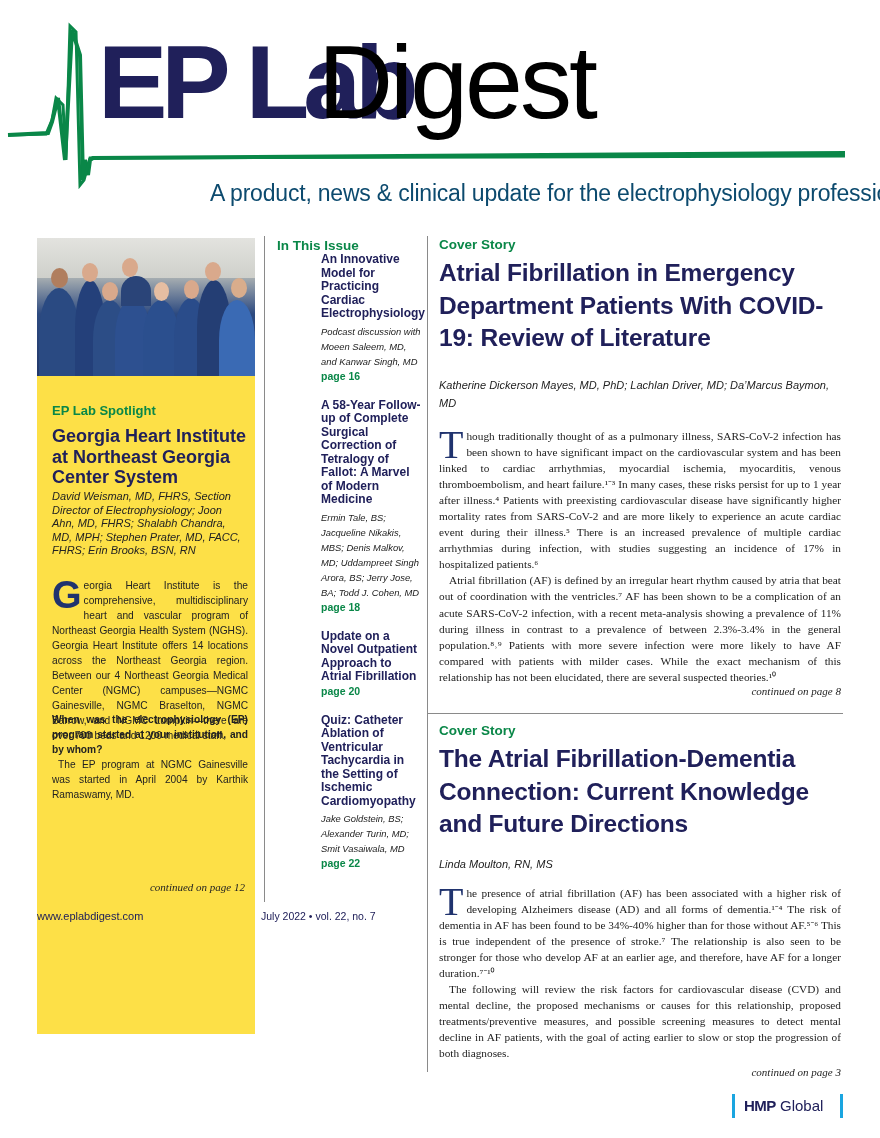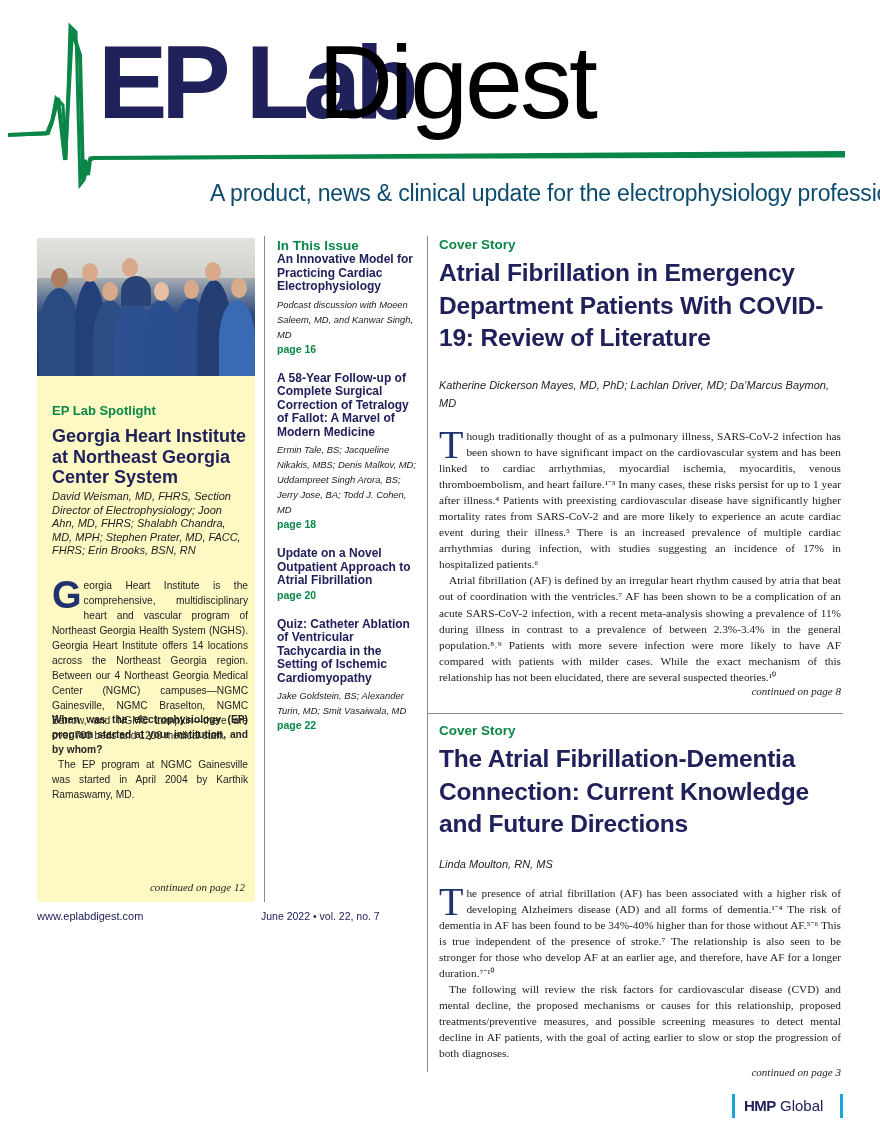--- a/index.html
+++ b/index.html
@@ -11,38 +11,38 @@
   .masthead svg.ecg { position: absolute; left: 0; top: 0; }
   .logo-ep { position: absolute; left: 98px; top: 30px; font-family: "Liberation Sans", sans-serif; font-weight: 700; font-size: 104px; letter-spacing: -6px; color: #20205a; line-height: 1; }
   .logo-digest { position: absolute; left: 318px; top: 30px; font-family: "Liberation Sans", sans-serif; font-weight: 400; font-size: 104px; letter-spacing: -3px; color: #000000; line-height: 1; }
   .tagline { position: absolute; left: 210px; top: 180px; font-family: "Liberation Sans", sans-serif; font-weight: 400; font-size: 23px; color: #0c4a6e; letter-spacing: -0.2px; white-space: nowrap; }
 
   
   .vline { position: absolute; width: 1px; background: #8a8a8a; }
   .hline { position: absolute; height: 1px; background: #8a8a8a; }
 
   
-  .spotlight { position: absolute; left: 37px; top: 238px; width: 218px; height: 664px; background: #fef9c3; }
+  .spotlight { position: absolute; left: 37px; top: 238px; width: 218px; height: 796px; background: #fde047; }
   .photo { position: absolute; left: 0; top: 0; width: 218px; height: 138px; overflow: hidden; background: linear-gradient(180deg, #c9cdc9 0%, #b8bcb8 25%, #2d4a80 55%, #22386a 100%); }
   .photo .wall { position:absolute; left:0; top:0; width:218px; height:40px; background: linear-gradient(180deg,#e3e3df,#cfd0cb); }
   .photo .person { position:absolute; border-radius: 50% 50% 0 0; }
   .photo .head { position:absolute; border-radius:50%; background:#d9a98c; }
   .spot-kicker { position: absolute; left: 15px; top: 165px; font-size: 13px; font-weight: 700; color: #0a8748; }
   .spot-title { position: absolute; left: 15px; top: 188px; width: 200px; font-size: 18px; font-weight: 700; color: #20205a; line-height: 20.5px; }
   .spot-authors { position: absolute; left: 15px; top: 252px; width: 195px; font-size: 11px; font-style: italic; color: #222; line-height: 13.6px; }
   .spot-body { position: absolute; left: 15px; top: 340px; width: 196px; font-size: 10.2px; color: #222; line-height: 15px; text-align: justify; }
   .spot-body .dropcap { float: left; font-size: 38px; font-weight: 700; color: #20336e; line-height: 30px; margin: 2px 2px 0 0; }
   .spot-q { position: absolute; left: 15px; top: 474px; width: 196px; font-size: 10.2px; font-weight: 700; color: #222; line-height: 15px; text-align: justify; }
   .spot-a { position: absolute; left: 15px; top: 519px; width: 196px; font-size: 10.2px; color: #222; line-height: 15px; text-indent: 6px; text-align: justify; }
   .spot-cont { position: absolute; right: 10px; top: 643px; font-family: "Liberation Serif", serif; font-style: italic; font-size: 11px; color: #222; }
 
   
   .toc { position: absolute; left: 277px; top: 238px; width: 145px; }
   .toc-head { font-size: 13.5px; font-weight: 700; color: #0a8748; }
-  .toc-item { margin-bottom: 17px; }
+  .toc-item { margin-bottom: 17px; margin-left: 44px; }
   .toc-title { font-size: 12px; font-weight: 700; color: #20205a; line-height: 13.5px; }
   .toc-authors { font-size: 9.4px; font-style: italic; color: #222; line-height: 15px; margin-top: 3px; }
   .toc-page { font-size: 10.5px; font-weight: 700; color: #0a8748; margin-top: 1px; }
 
   
   .story { position: absolute; left: 439px; width: 402px; }
   .kicker { font-size: 13.5px; font-weight: 700; color: #0a8748; }
   .headline { font-size: 24.5px; font-weight: 700; color: #20205a; line-height: 32.5px; margin-top: 5px; letter-spacing: -0.2px; }
   .byline { font-size: 11px; font-style: italic; color: #222; line-height: 18px; }
   .body { font-family: "Liberation Serif", serif; font-size: 11.3px; color: #222; line-height: 16.1px; text-align: justify; }
@@ -151,19 +151,19 @@
   <h1 class="headline">The Atrial Fibrillation-Dementia Connection: Current Knowledge and Future Directions</h1>
   <div class="byline" style="margin-top:14px;">Linda Moulton, RN, MS</div>
   <div class="body" style="margin-top:12px;">
     <p><span class="dropcap">T</span><span>he presence of atrial fibrillation (AF) has been associated with a higher risk of developing Alzheimers disease (AD) and all forms of dementia.¹⁻⁴ The risk of dementia in AF has been found to be 34%-40% higher than for those without AF.⁵⁻⁶ This is true independent of the presence of stroke.⁷ The relationship is also seen to be stronger for those who develop AF at an earlier age, and therefore, have AF for a longer duration.⁷⁻¹⁰</span></p>
     <p>The following will review the risk factors for cardiovascular disease (CVD) and mental decline, the proposed mechanisms or causes for this relationship, proposed treatments/preventive measures, and possible screening measures to detect mental decline in AF patients, with the goal of acting earlier to slow or stop the progression of both diagnoses.</p>
   </div>
   <a class="cont" style="display:block; margin-top:4px;">continued on page 3</a>
 </article>
 
 <a class="url">www.eplabdigest.com</a>
-<div class="issue-date">June 2022 • vol. 22, no. 7</div>
+<div class="issue-date">July 2022 • vol. 22, no. 7</div>
 
 <div class="hmp">
   <span class="bar" style="left:0;"></span>
   <span class="text"><b>HMP</b> <span>Global</span></span>
   <span class="bar" style="left:108px;"></span>
 </div>
 
 </body></html>

